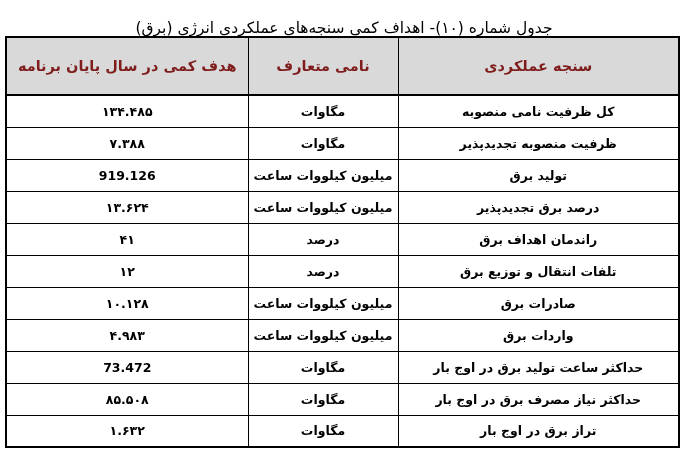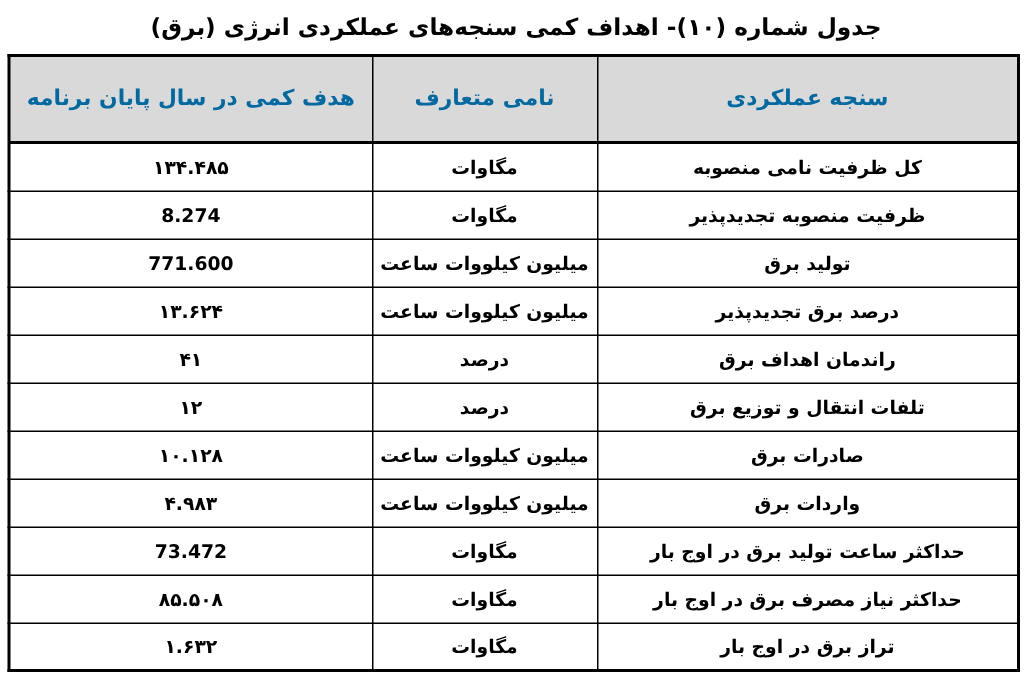--- a/index.html
+++ b/index.html
@@ -13,23 +13,23 @@
     width: 688px;
     height: 457px;
     background: #ffffff;
     direction: rtl;
     overflow: hidden;
   }
   .doc-title {
     width: 100%;
     text-align: center;
     font-size: 15.5px;
-    font-weight: bold;
+    font-weight: normal;
     color: #000000;
-    padding-top: 6px;
+    padding-top: 16px;
     height: 30px;
     line-height: 24px;
   }
   table.metrics {
     position: absolute;
     top: 36px;
     right: 8px;
     width: 673px;
     border-collapse: collapse;
     table-layout: fixed;
@@ -41,21 +41,21 @@
   table.metrics col.c-target { width: 242px; }
   table.metrics th {
     background: #d9d9d9;
     border: 1px solid #000000;
     border-bottom: 2px solid #000000;
     height: 58px;
     font-size: 14.5px;
     font-weight: bold;
     text-align: center;
     vertical-align: middle;
-    color: #0369a1;
+    color: #7f1d1d;
     padding: 2px 6px;
   }
   table.metrics td {
     border: 1px solid #000000;
     height: 32px;
     font-size: 12.5px;
     font-weight: bold;
     text-align: center;
     vertical-align: middle;
     color: #000000;
@@ -88,26 +88,26 @@
     </thead>
     <tbody id="table-body">
         <tr>
           <td>کل ظرفیت نامی منصوبه</td>
           <td>مگاوات</td>
           <td>۱۳۴.۴۸۵</td>
         </tr>
         <tr>
           <td>ظرفیت منصوبه تجدیدپذیر</td>
           <td>مگاوات</td>
-          <td>8.274</td>
+          <td>۷.۳۸۸</td>
         </tr>
         <tr>
           <td>تولید برق</td>
           <td>میلیون کیلووات ساعت</td>
-          <td>771.600</td>
+          <td>919.126</td>
         </tr>
         <tr>
           <td>درصد برق تجدیدپذیر</td>
           <td>میلیون کیلووات ساعت</td>
           <td>۱۳.۶۲۴</td>
         </tr>
         <tr>
           <td>راندمان اهداف برق</td>
           <td>درصد</td>
           <td>۴۱</td>

